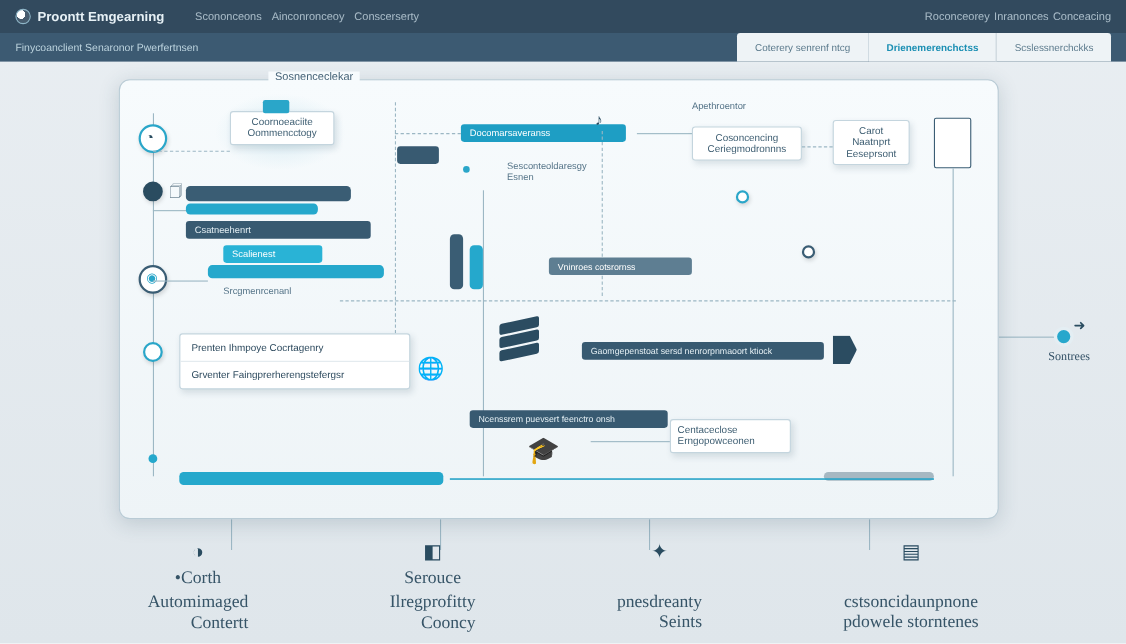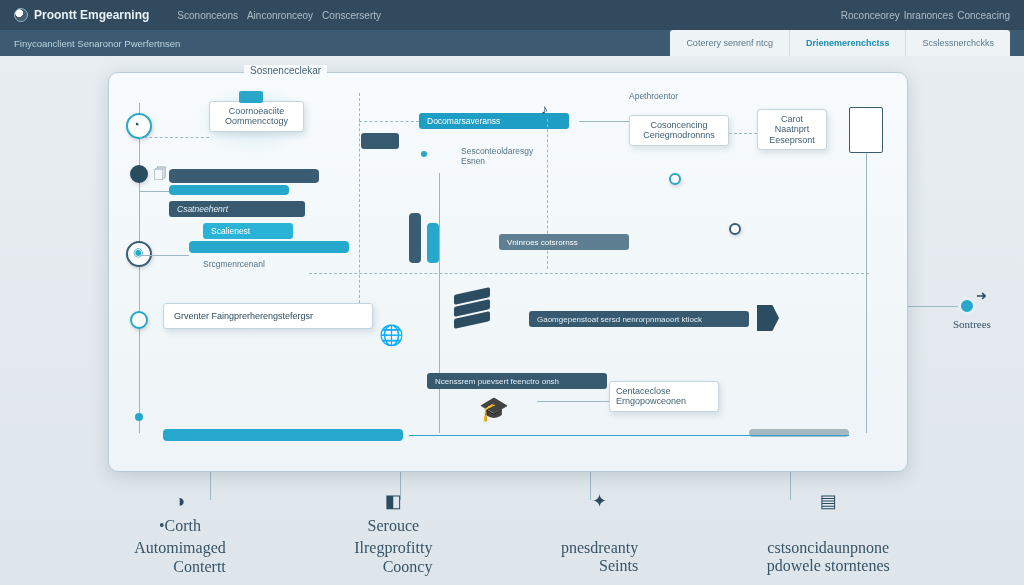--- a/index.html
+++ b/index.html
@@ -186,21 +186,21 @@
     <div class="hline dash" style="left:30px; top:64px; width:70px;"></div>
     <div class="hline" style="left:30px; top:118px; width:60px;"></div>
     <div class="hline" style="left:30px; top:182px; width:50px;"></div>
 
     <div class="chip" style="left:100px; top:28px; width:95px; text-align:center; white-space:pre-line;">Coornoeaciite
 Oommencctogy</div>
     <div style="position:absolute; left:130px; top:18px; width:24px;height:12px;background:#2aa6c9;border-radius:2px;"></div>
 
     <div class="bar dark" style="left:60px; top:96px; width:150px; height:14px;"></div>
     <span class="glyph" style="left:45px; top:92px; font-size:12px;color:#365467">🗍</span>
-    <div class="pill navy" style="left:60px; top:128px; width:136px;font-style:italic;">
+    <div class="pill navy" style="left:60px; top:128px; width:168px;">
         <span>Csatneehenrt</span>
       </div>
     <div class="bar" style="left:60px; top:112px; width:120px; height:10px;"></div>
 
     <div class="vline dash" style="left:250px; top:20px; height:210px;"></div>
     <div class="pill navy" style="left:252px; top:60px; width:38px;"></div>
 
     <div class="pill teal" style="left:310px; top:40px; width:150px;">
       <span>Docomarsaveranss</span>
     </div>
@@ -233,20 +233,21 @@
     <div class="vline" style="left:330px; top:100px; height:260px;"></div>
     <div class="bar dark" style="left:300px; top:140px; width:12px; height:50px;"></div>
     <div class="bar" style="left:318px; top:150px; width:12px; height:40px;"></div>
 
     <div class="pill slate" style="left:390px; top:161px; width:130px; font-size:8px;">
       <span>Vninroes cotsrornss</span>
     </div>
     <div class="hline dash" style="left:200px; top:200px; width:560px;"></div>
 
     <div style="position:absolute; left:54px; top:230px; width:210px; background:#fff; border:1px solid #c4d5de; box-shadow:2px 3px 6px rgba(50,80,100,.15); border-radius:3px;">
+      <div style="padding:7px 10px; border-bottom:1px solid #e1e9ee; font-size:9px;">Prenten Ihmpoye Cocrtagenry</div>
       <div style="padding:7px 10px; font-size:9px;">Grventer Faingprerherengstefergsr</div>
     </div>
     <span class="glyph" style="left:270px; top:250px; font-size:20px;">🌐</span>
 
     <div class="stack" style="left:345px; top:218px;">
       <div></div>
         <div></div>
         <div></div>
     </div>
 

